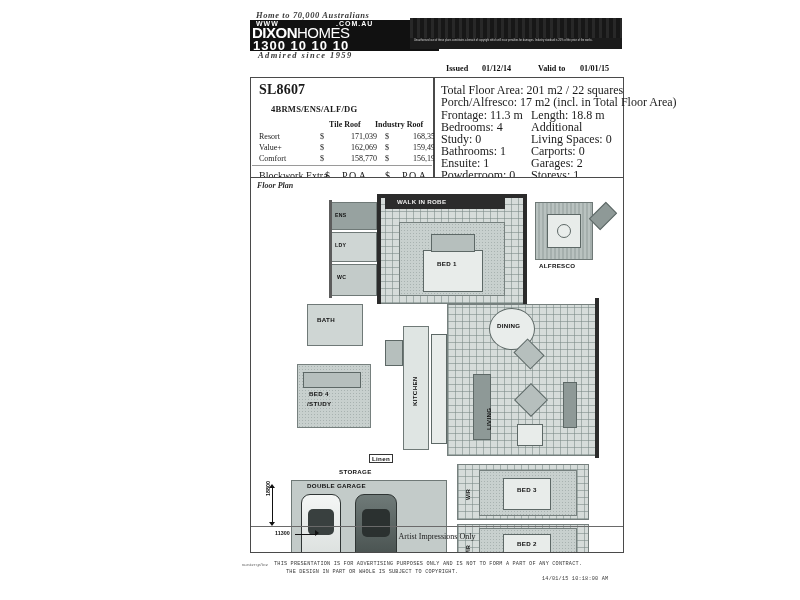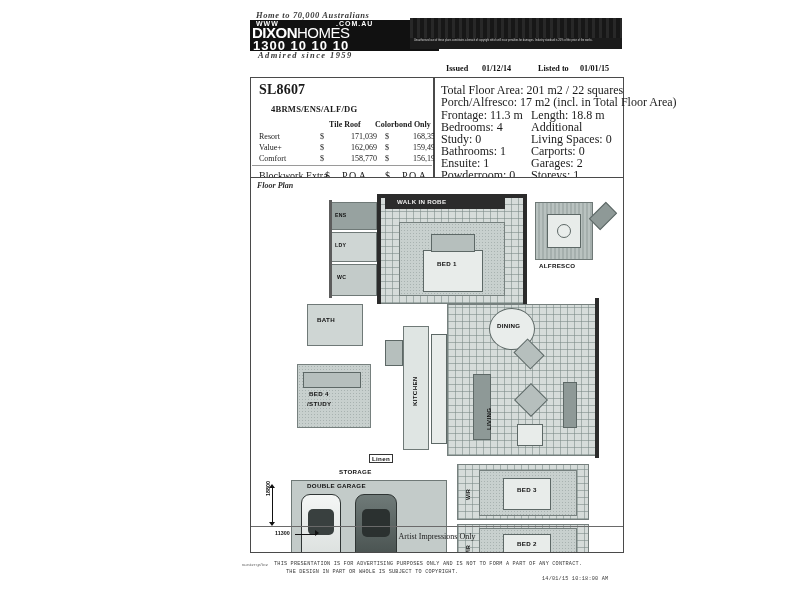--- a/index.html
+++ b/index.html
@@ -190,30 +190,30 @@
     <div class="logo-tag-bot">Admired since 1959</div>
   </div>
   <div class="fineprint-band">
     <div class="fp-noise"></div>
     <div class="fp-txt">Unauthorised use of these plans constitutes a breach of copyright which will incur penalties for damages.  Industry standard is 20% of the price of the works.</div>
   </div>
 
   <div class="price-line">
     <span class="seg pl-issued">Issued</span>
     <span class="seg pl-issued-val">01/12/14</span>
-    <span class="seg pl-validto">Listed to</span>
+    <span class="seg pl-validto">Valid to</span>
     <span class="seg pl-valid-val">01/01/15</span>
   </div>
 
   <div class="box box-left">
     <div class="code">SL8607</div>
     <div class="brms">4BRMS/ENS/ALF/DG</div>
 
     <div class="roofhdr rh-tile">Tile Roof</div>
-    <div class="roofhdr rh-colorbond">Colorbond Only</div>
+    <div class="roofhdr rh-colorbond">Industry Roof</div>
 
     <div class="prow pr1">
       <span class="lbl">Resort</span>
       <span class="d1">$</span>
       <span class="v1">171,039</span>
       <span class="d2">$</span>
       <span class="v2">168,358</span>
     </div>
     <div class="prow pr2">
       <span class="lbl">Value+</span>

